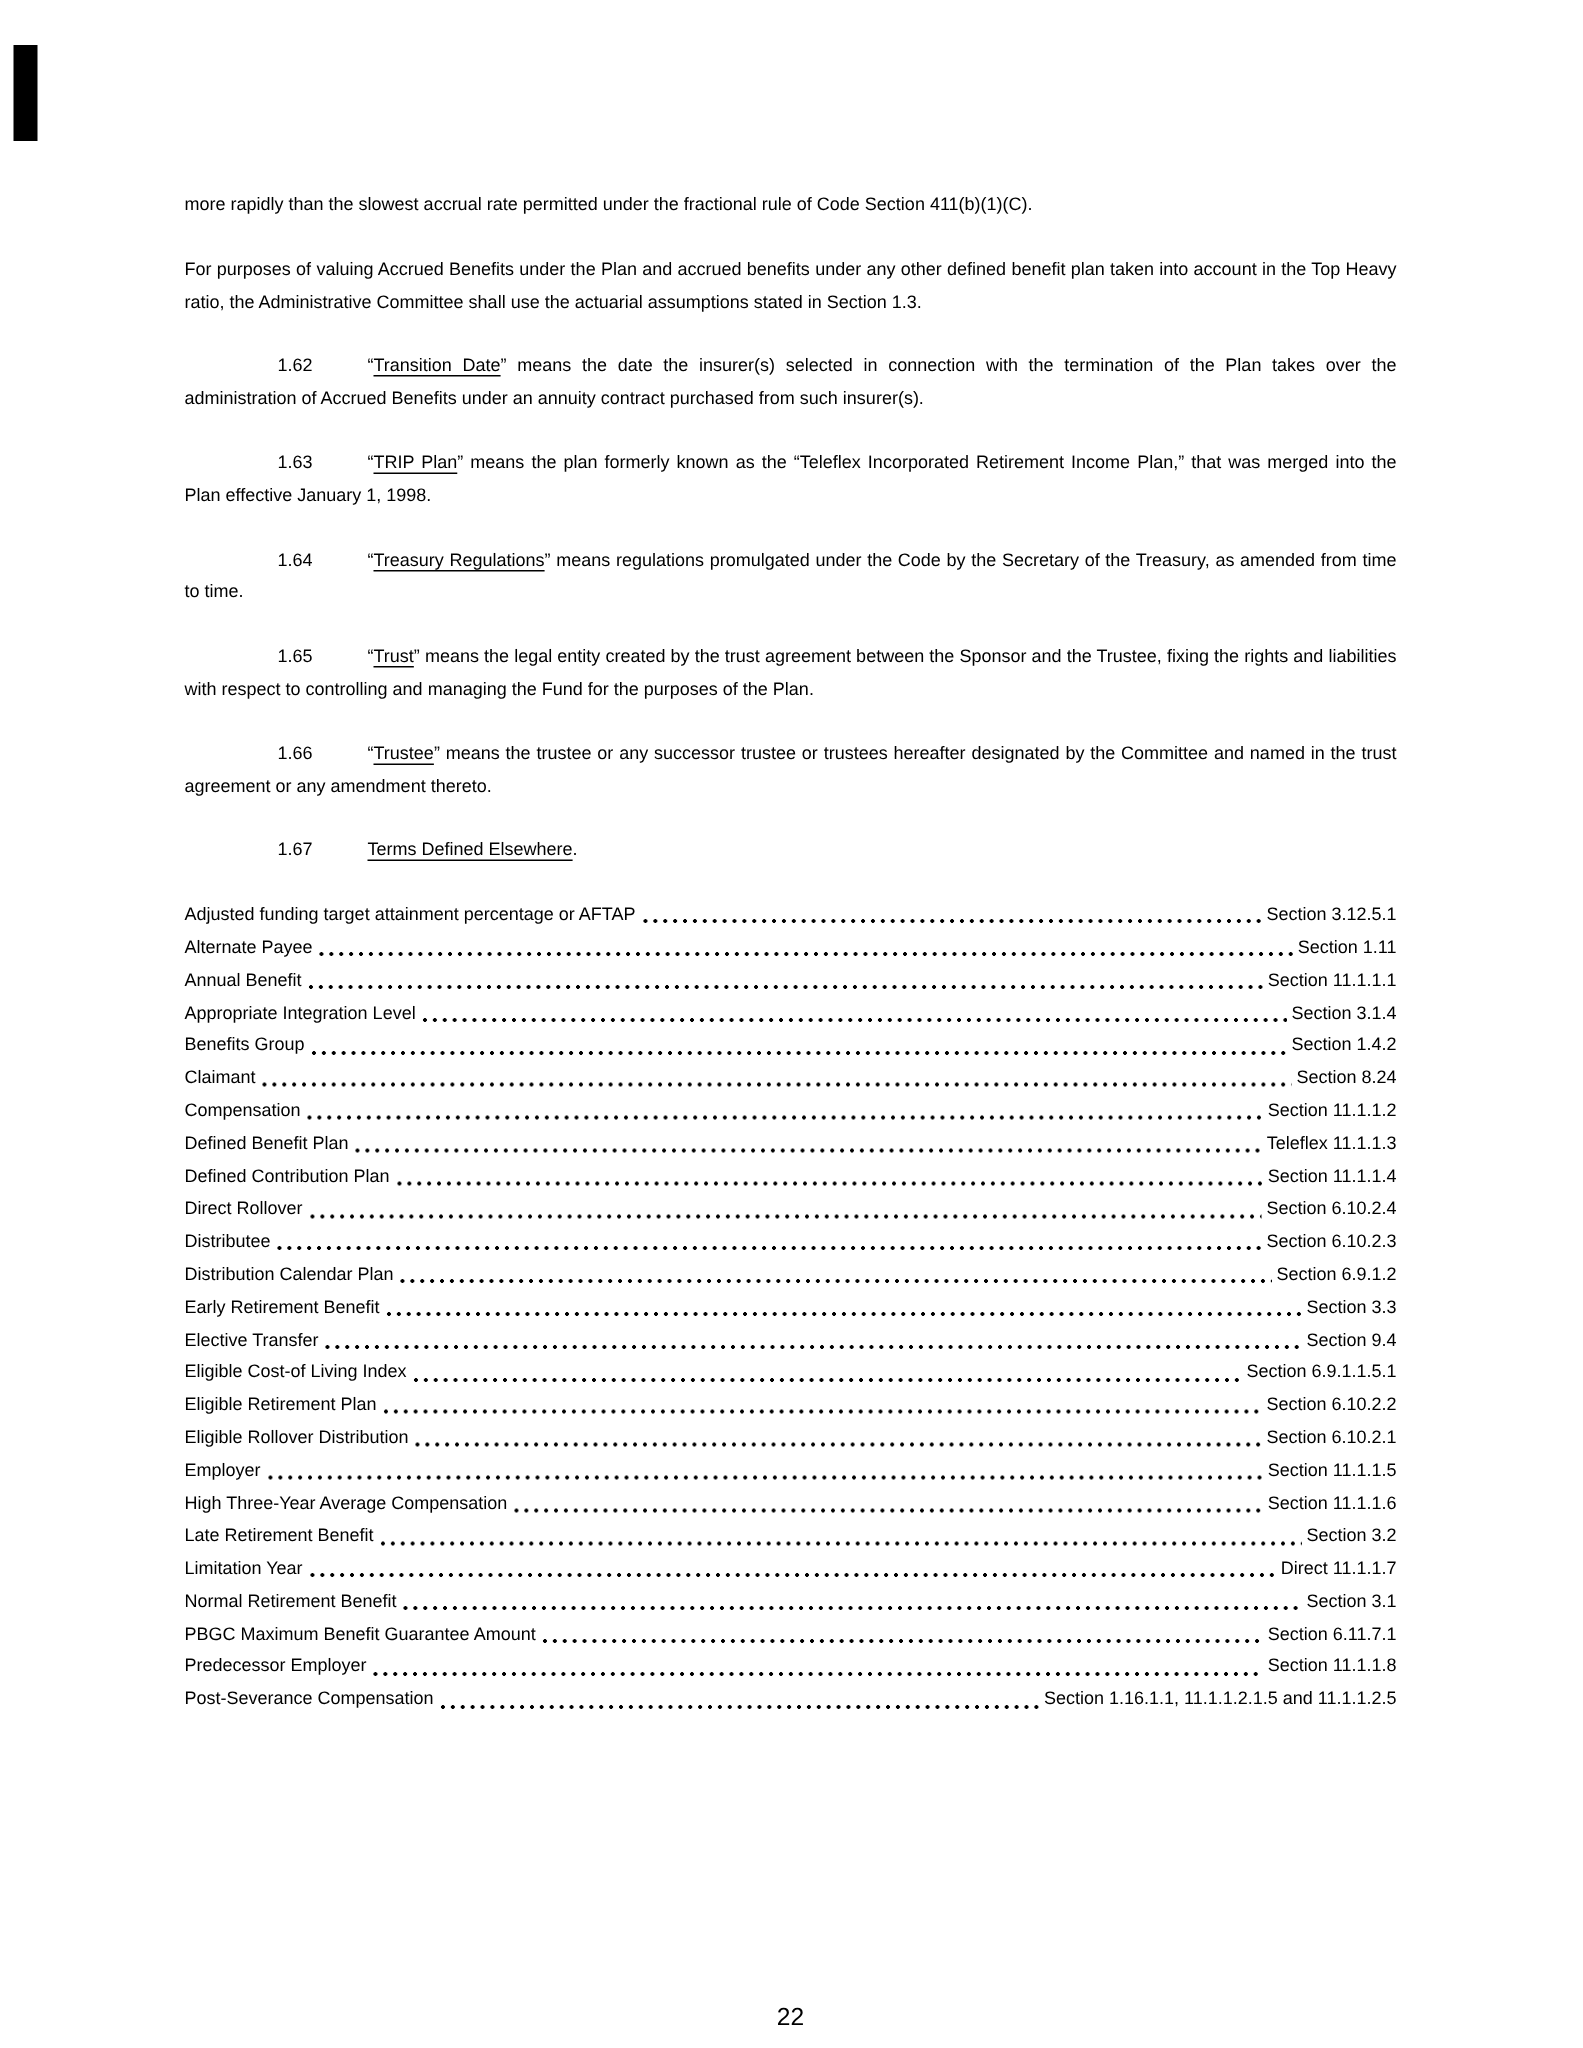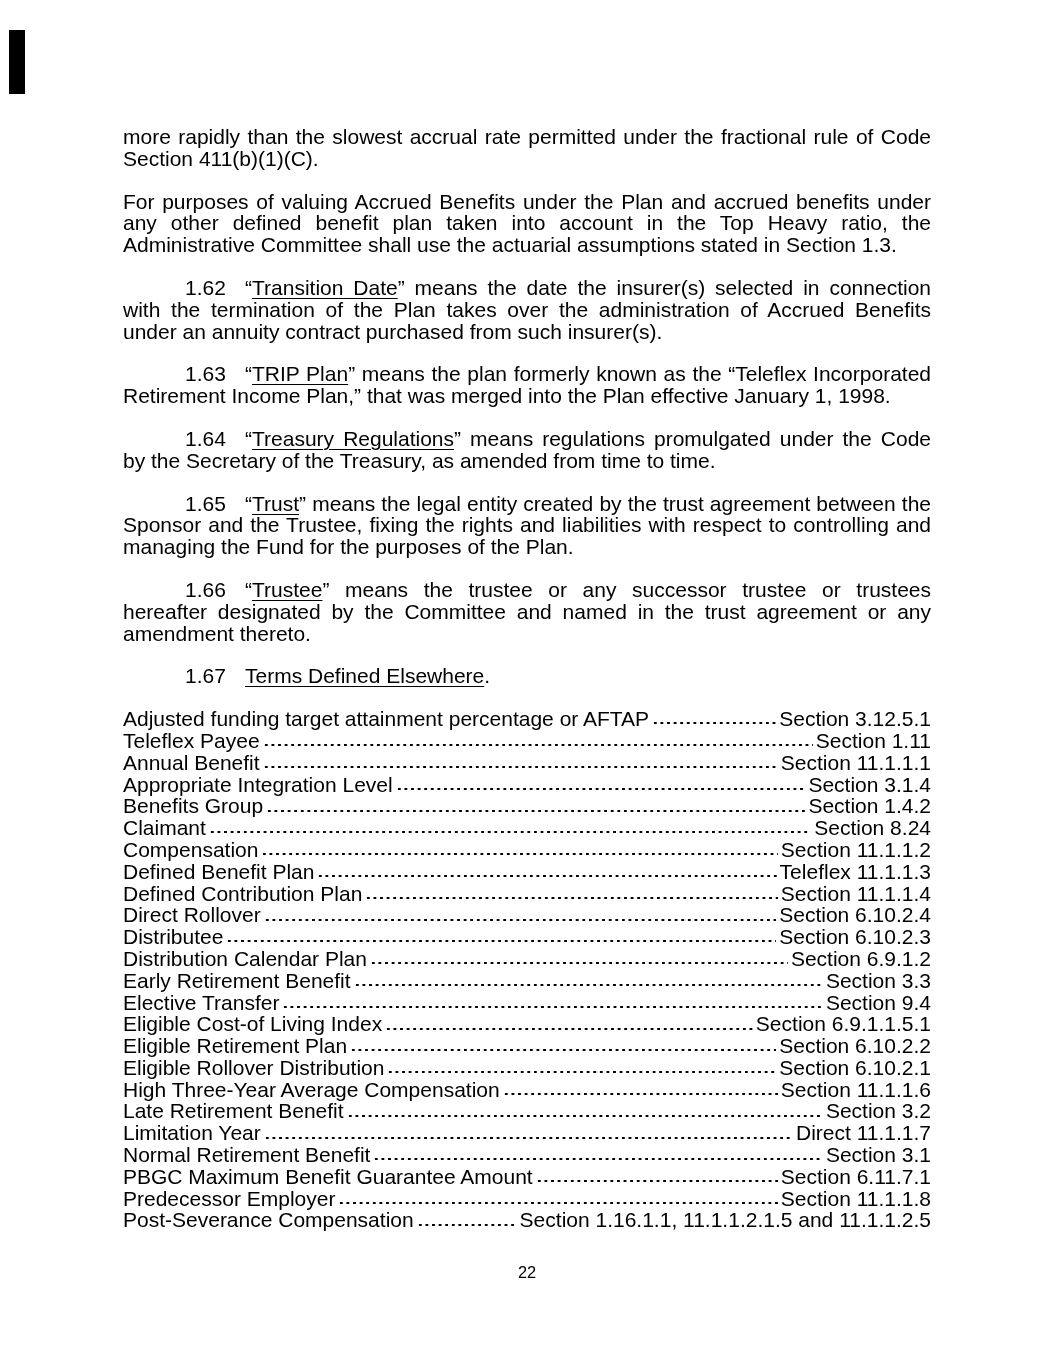--- a/index.html
+++ b/index.html
@@ -19,21 +19,21 @@
     top: 30px;
     width: 16px;
     height: 64px;
     background: #000000;
   }
   .content {
     position: absolute;
     left: 123px;
     top: 126px;
     width: 808px;
-    font-size: 21px;
+    font-size: 12px;
     line-height: 21.8px;
   }
   .para {
     text-align: justify;
     margin-bottom: 21px;
   }
   .def {  }
   .def .num {
     display: inline-block;
     width: 60px;
@@ -61,21 +61,21 @@
     margin: 0 3px;
     background-image: radial-gradient(circle, #000 1.1px, transparent 1.45px);
     background-size: 6.6px 4px;
     background-repeat: repeat-x;
     background-position: left 0 bottom 4.5px;
   }
   .page-number {
     position: absolute;
     left: 123px;
     width: 808px;
-    top: 1263px;
+    top: 1336px;
     text-align: center;
     font-size: 16.4px;
   }
 </style>
 </head>
 <body>
 
 <div class="page">
   <div class="scan-artifact"></div>
 
@@ -100,21 +100,21 @@
 
     <div class="index">
 
         <div class="row">
           <span class="iterm">Adjusted funding target attainment percentage or AFTAP</span>
           <span class="dots"></span>
           <span class="isec">Section 3.12.5.1</span>
         </div>
 
         <div class="row">
-          <span class="iterm">Teleflex Payee</span>
+          <span class="iterm">Alternate Payee</span>
           <span class="dots"></span>
           <span class="isec">Section 1.11</span>
         </div>
 
         <div class="row">
           <span class="iterm">Annual Benefit</span>
           <span class="dots"></span>
           <span class="isec">Section 11.1.1.1</span>
         </div>
 
@@ -195,20 +195,25 @@
           <span class="dots"></span>
           <span class="isec">Section 6.10.2.2</span>
         </div>
 
         <div class="row">
           <span class="iterm">Eligible Rollover Distribution</span>
           <span class="dots"></span>
           <span class="isec">Section 6.10.2.1</span>
         </div>
 
+        <div class="row">
+          <span class="iterm">Employer</span>
+          <span class="dots"></span>
+          <span class="isec">Section 11.1.1.5</span>
+        </div>
 
         <div class="row">
           <span class="iterm">High Three-Year Average Compensation</span>
           <span class="dots"></span>
           <span class="isec">Section 11.1.1.6</span>
         </div>
 
         <div class="row">
           <span class="iterm">Late Retirement Benefit</span>
           <span class="dots"></span>

